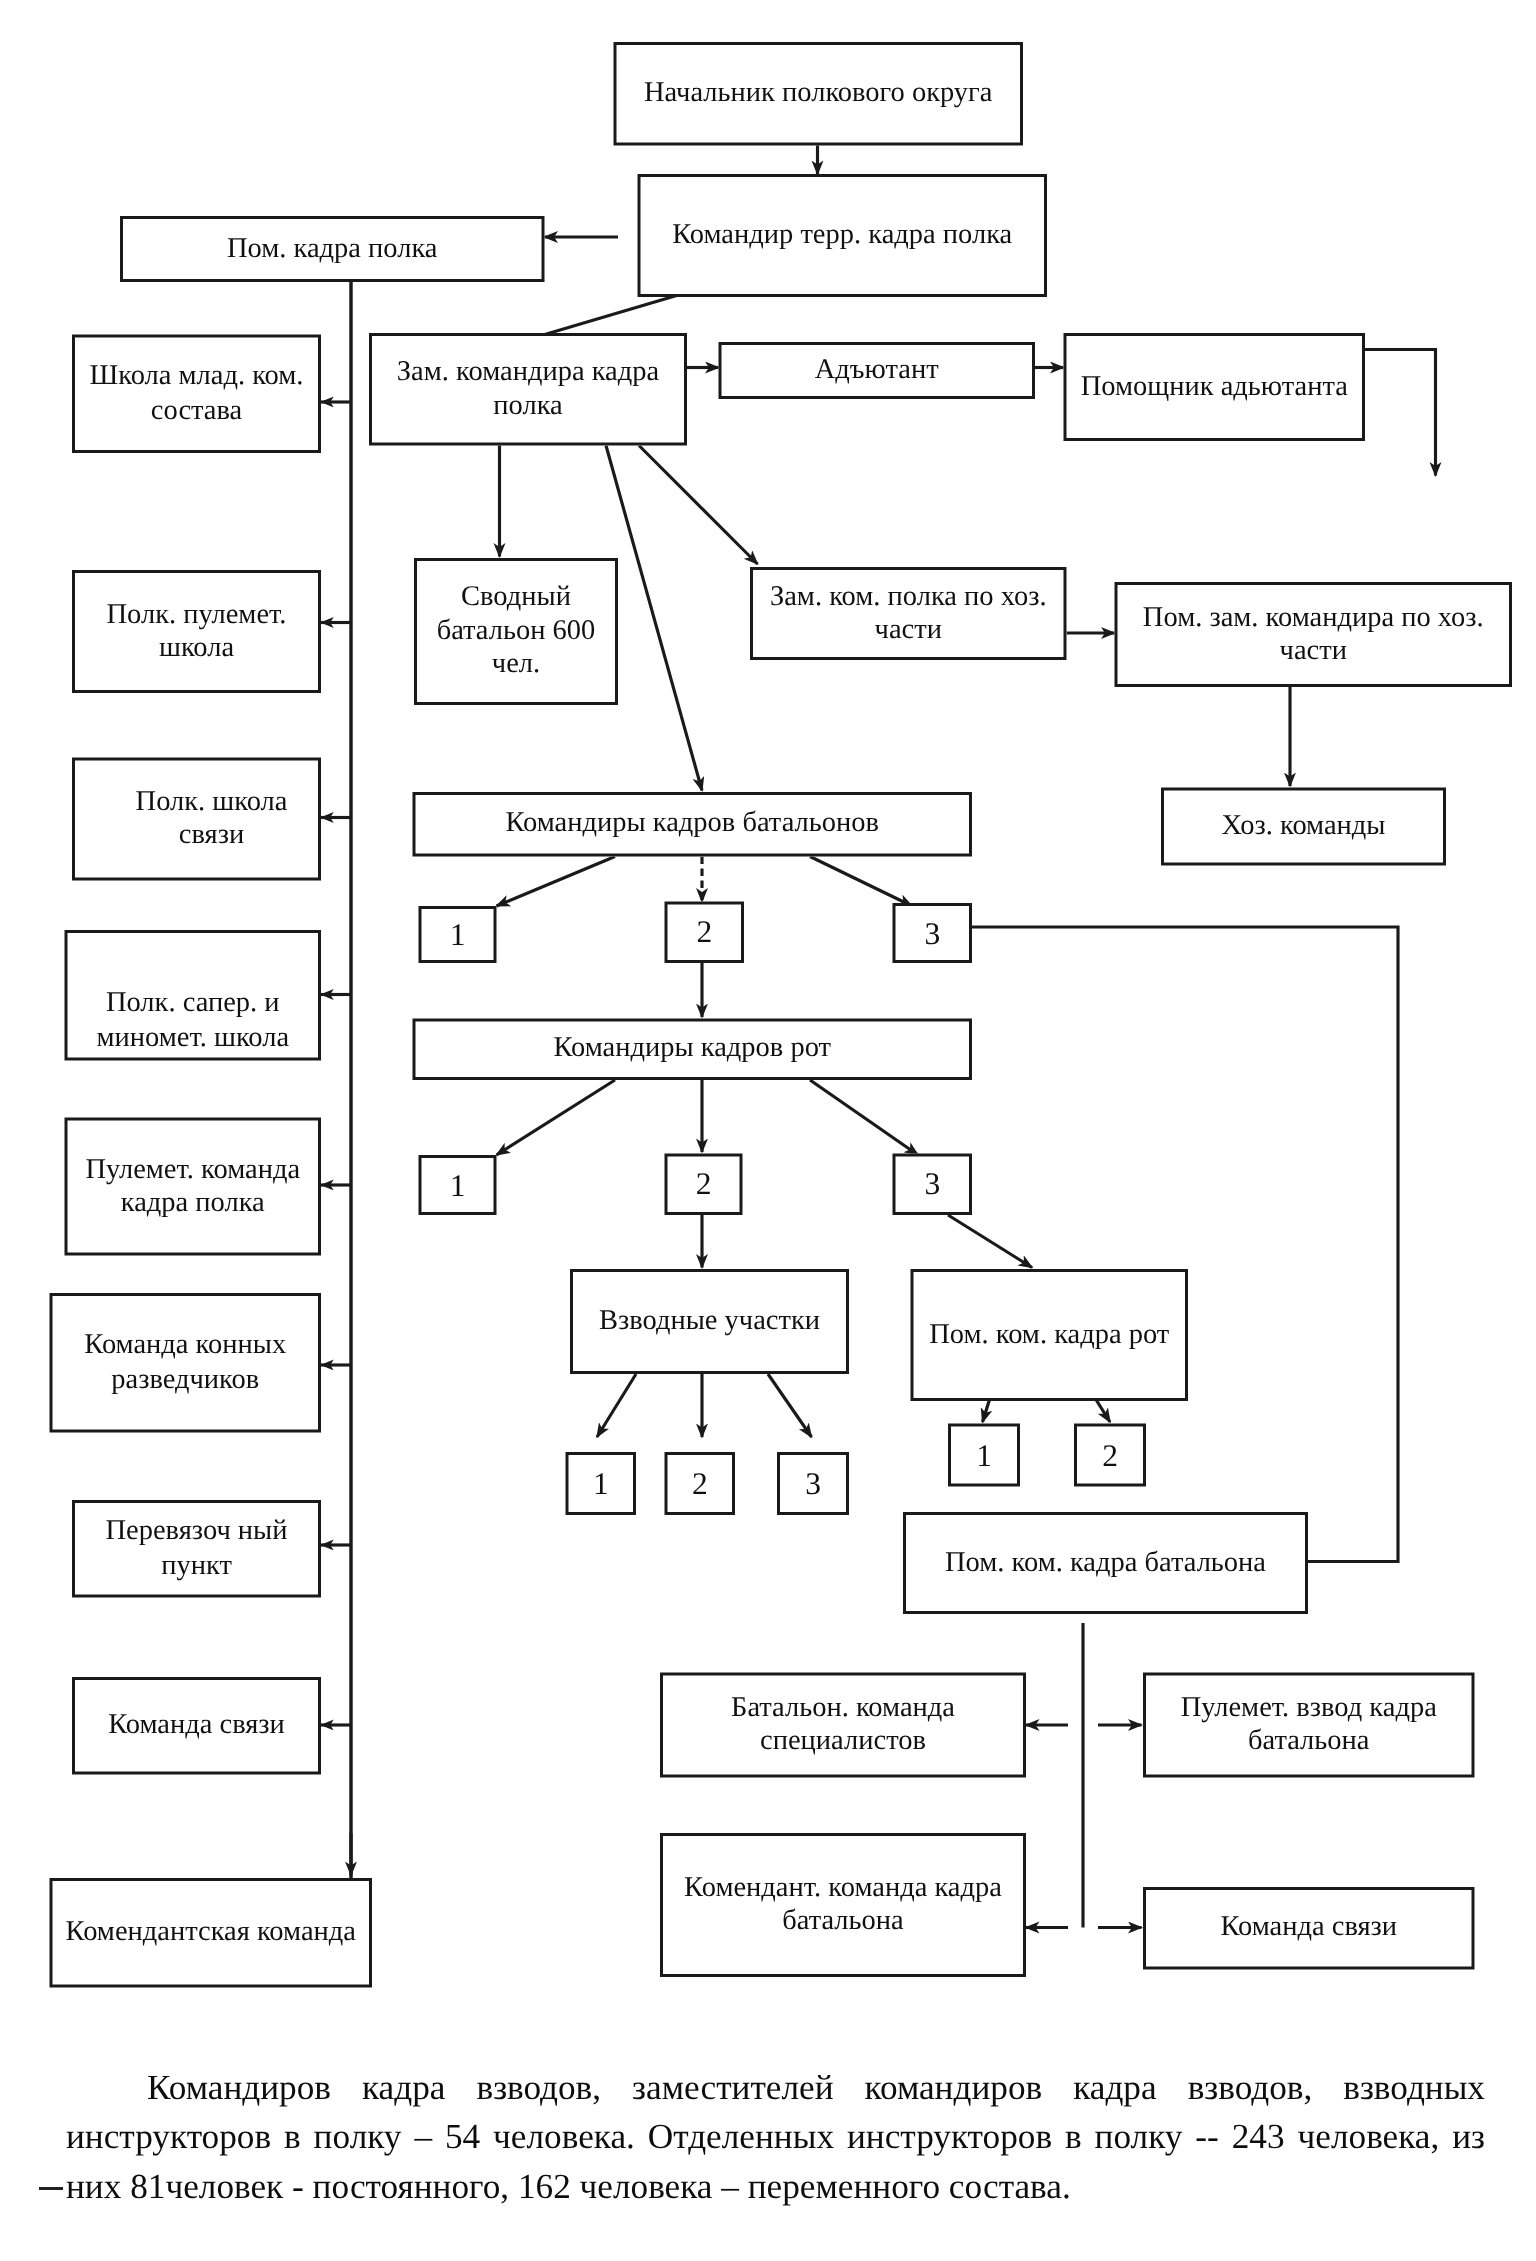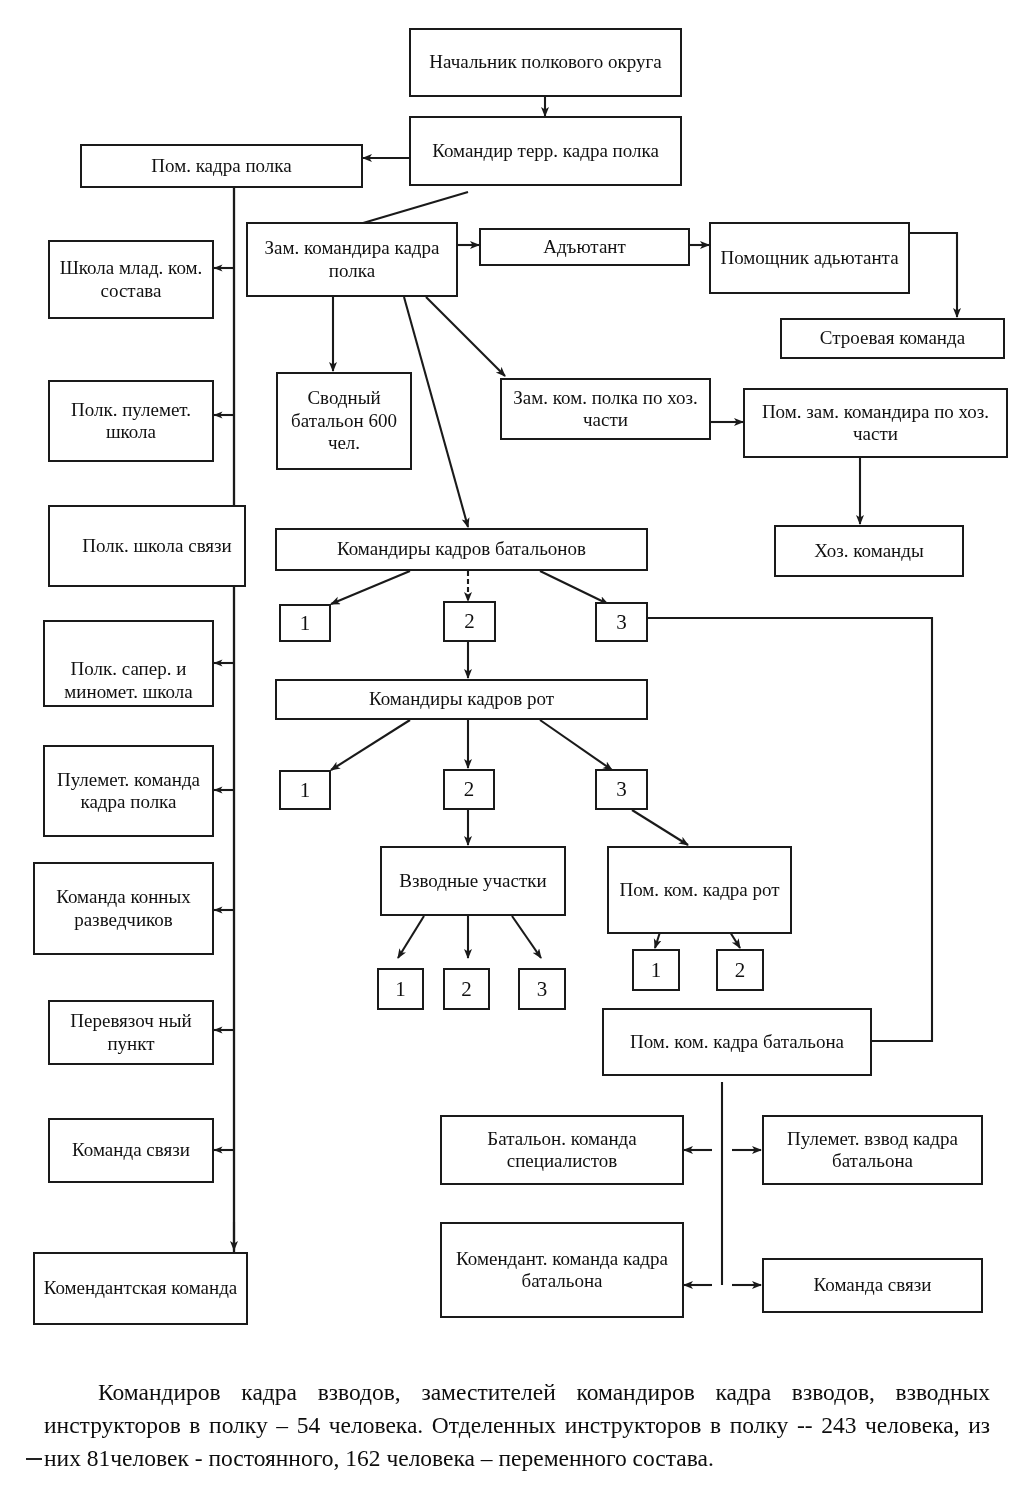--- a/index.html
+++ b/index.html
@@ -146,60 +146,57 @@
 
       <path d="M712,1285 L684,1285" marker-end="url(#arr)"></path>
       <path d="M732,1285 L761,1285" marker-end="url(#arr)"></path>
 
     </g>
   </svg>
 
   <div class="node" style="left:409px;  top:28px;  width:273px; height:69px;">
       <span>Начальник полкового округа</span>
     </div>
-  <div class="node" style="left:409px;  top:116px; width:273px; height:70px;">
+  <div class="node" style="left:425px;  top:116px; width:273px; height:82px;">
       <span>Командир терр. кадра полка</span>
     </div>
   <div class="node" style="left:80px;   top:144px; width:283px; height:44px;">
       <span>Пом. кадра полка</span>
     </div>
 
   <div class="node" style="left:246px;  top:222px; width:212px; height:75px;">
       <span>Зам. командира кадра полка</span>
     </div>
   <div class="node" style="left:479px;  top:228px; width:211px; height:38px;">
       <span>Адъютант</span>
     </div>
   <div class="node" style="left:709px;  top:222px; width:201px; height:72px;">
       <span>Помощник адьютанта</span>
     </div>
-  <div class="node" style="left:780px;  top:318px; width:225px; height:41px;">
-      <span>Строевая команда</span>
-    </div>
-
-  <div class="node" style="left:48px;   top:240px; width:166px; height:79px;">
+
+  <div class="node" style="left:48px;   top:223px; width:166px; height:79px;">
       <span>Школа млад. ком. состава</span>
     </div>
   <div class="node" style="left:276px;  top:372px; width:136px; height:98px;">
       <span>Сводный батальон 600 чел.</span>
     </div>
   <div class="node" style="left:500px;  top:378px; width:211px; height:62px;">
       <span>Зам. ком. полка по хоз. части</span>
     </div>
   <div class="node" style="left:743px;  top:388px; width:265px; height:70px;">
       <span>Пом. зам. командира по хоз. части</span>
     </div>
 
   <div class="node" style="left:48px;   top:380px; width:166px; height:82px;">
       <span>Полк. пулемет. школа</span>
     </div>
   <div class="node" style="left:774px;  top:525px; width:190px; height:52px;">
       <span>Хоз. команды</span>
     </div>
-  <div class="node" style="left:48px;   top:505px; width:198px; height:82px;padding-left:24px;">
+  <div class="node" style="left:48px;   top:505px; width:166px; height:82px;padding-left:24px;">
       <span>Полк. школа связи</span>
     </div>
 
   <div class="node" style="left:275px;  top:528px; width:373px; height:43px;">
       <span>Командиры кадров батальонов</span>
     </div>
   <div class="node num" style="left:279px; top:604px; width:52px; height:38px;">
       <span>1</span>
     </div>
   <div class="node num" style="left:443px; top:601px; width:53px; height:41px;">

